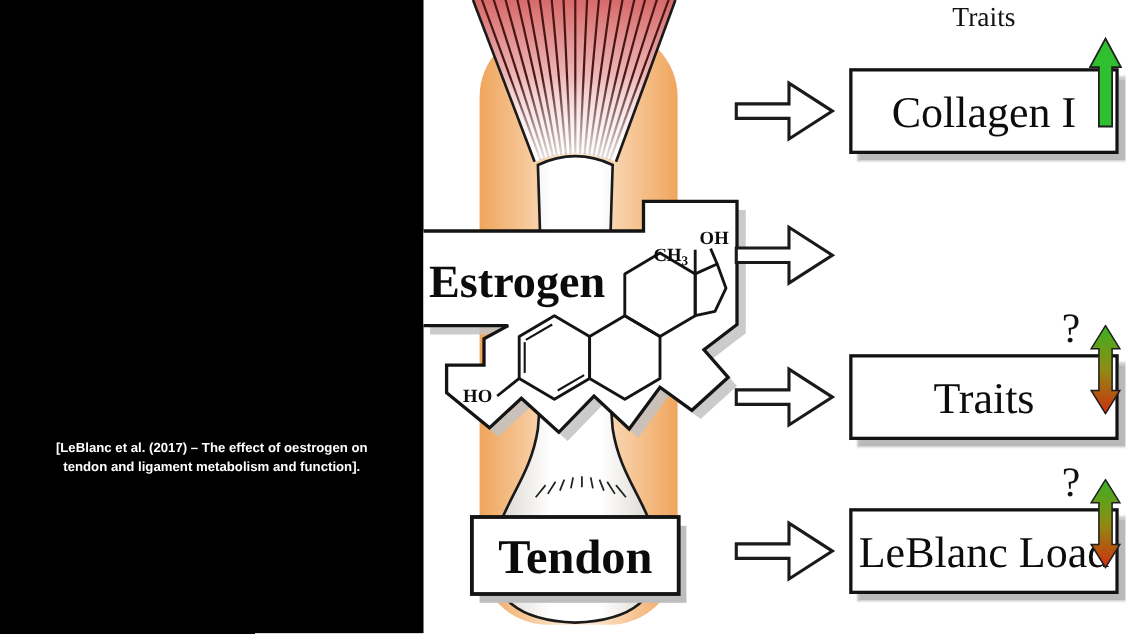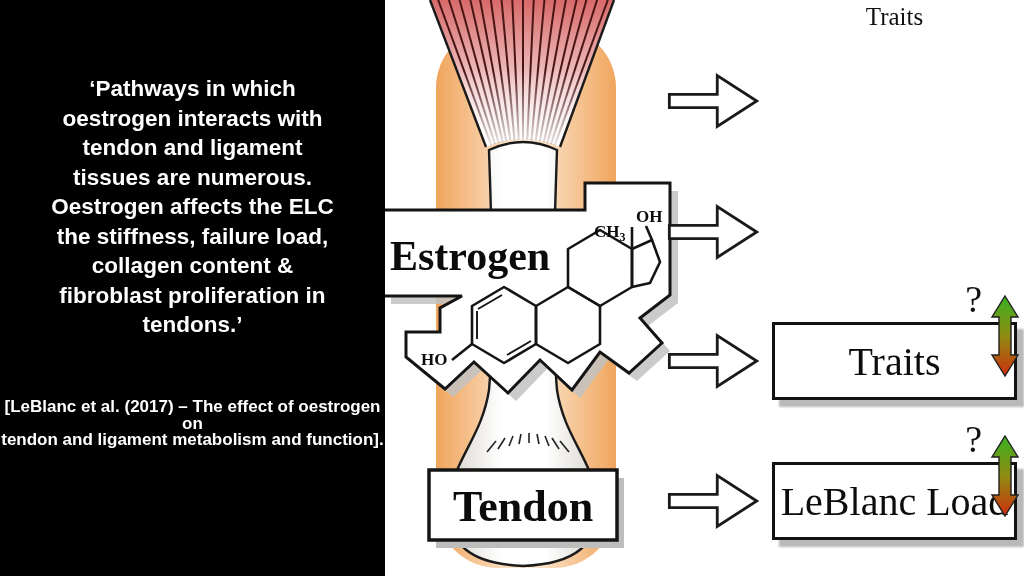--- a/index.html
+++ b/index.html
@@ -5,21 +5,21 @@
   html,body{margin:0;padding:0;background:#ffffff;}
   .slide{position:relative;width:1024px;height:576px;background:#ffffff;overflow:hidden;
          font-family:"Liberation Sans",sans-serif;}
 
   
   .left-panel{position:absolute;left:0;top:0;width:385px;height:576px;background:#000000;}
   .quote{position:absolute;top:74px;left:0;width:100%;box-sizing:border-box;padding:0 4px;
          color:#ffffff;font-weight:bold;font-size:22.5px;line-height:29.5px;
          text-align:center;white-space:pre-line;}
   .citation{position:absolute;top:399px;left:0;width:100%;color:#ffffff;font-weight:bold;
-         font-size:17px;line-height:16.5px;text-align:center;white-space:pre-line;}
+         font-size:12px;line-height:16.5px;text-align:center;white-space:pre-line;}
 
   
   .mid-svg{position:absolute;left:385px;top:0;width:335px;height:576px;}
   .serif-txt{font-family:"Liberation Serif",serif;}
 
   
   .traits{position:absolute;left:650px;top:0;width:374px;height:576px;}
   .traits-header{position:absolute;top:3px;left:122px;width:245px;text-align:center;
          font-family:"Liberation Serif",serif;font-size:25px;color:#111;}
   .trait-row{position:absolute;left:0;width:374px;height:78px;}
@@ -33,29 +33,20 @@
   .ind-both{top:-30px;height:82px;}
   .q-mark{position:absolute;right:32px;top:-48px;font-family:"Liberation Serif",serif;
          font-size:38px;color:#111;}
 </style>
 </head>
 <body>
 
 <div class="slide">
 
   <div class="left-panel">
-    <div class="quote">‘Pathways in which
-oestrogen interacts with
-tendon and ligament
-tissues are numerous.
-Oestrogen affects the ELC
-the stiffness, failure load,
-collagen content &amp;
-fibroblast proliferation in
-tendons.’</div>
     <div class="citation">[LeBlanc et al. (2017) – The effect of oestrogen on
 tendon and ligament metabolism and function].</div>
   </div>
 
   <svg class="mid-svg" viewBox="385 0 335 576" xmlns="http://www.w3.org/2000/svg">
     <defs>
       <linearGradient id="bandGrad" x1="0" y1="0" x2="1" y2="0">
         <stop offset="0" stop-color="#f0a55c"></stop>
         <stop offset="0.5" stop-color="#fdeedd"></stop>
         <stop offset="1" stop-color="#f0a55c"></stop>
@@ -166,20 +157,28 @@
 
   <div class="traits">
     <div class="traits-header">Traits</div>
 
     <div>
 
         <div class="trait-row row-0">
           <svg class="flow-arrow" viewBox="0 0 98 66">
             <polygon points="2,26 53,26 53,6 95,33 53,60 53,40 2,40" fill="#ffffff" stroke="#1a1a1a" stroke-width="3" stroke-linejoin="miter"></polygon>
           </svg>
+          <div class="trait-box">
+            <span class="trait-label">Collagen I</span>
+            <span class="q-mark"></span>
+            <svg class="indicator" viewBox="0 0 30 84">
+              <polygon points="15,2 29,28 21,28 21,82 9,82 9,28 1,28" stroke="#1f1f1f" stroke-width="1.6" fill="#2ec02e"></polygon>
+            </svg>
+
+          </div>
         </div>
 
         <div class="trait-row row-1">
           <svg class="flow-arrow" viewBox="0 0 98 66">
             <polygon points="2,26 53,26 53,6 95,33 53,60 53,40 2,40" fill="#ffffff" stroke="#1a1a1a" stroke-width="3" stroke-linejoin="miter"></polygon>
           </svg>
         </div>
 
         <div class="trait-row row-2">
           <svg class="flow-arrow" viewBox="0 0 98 66">

